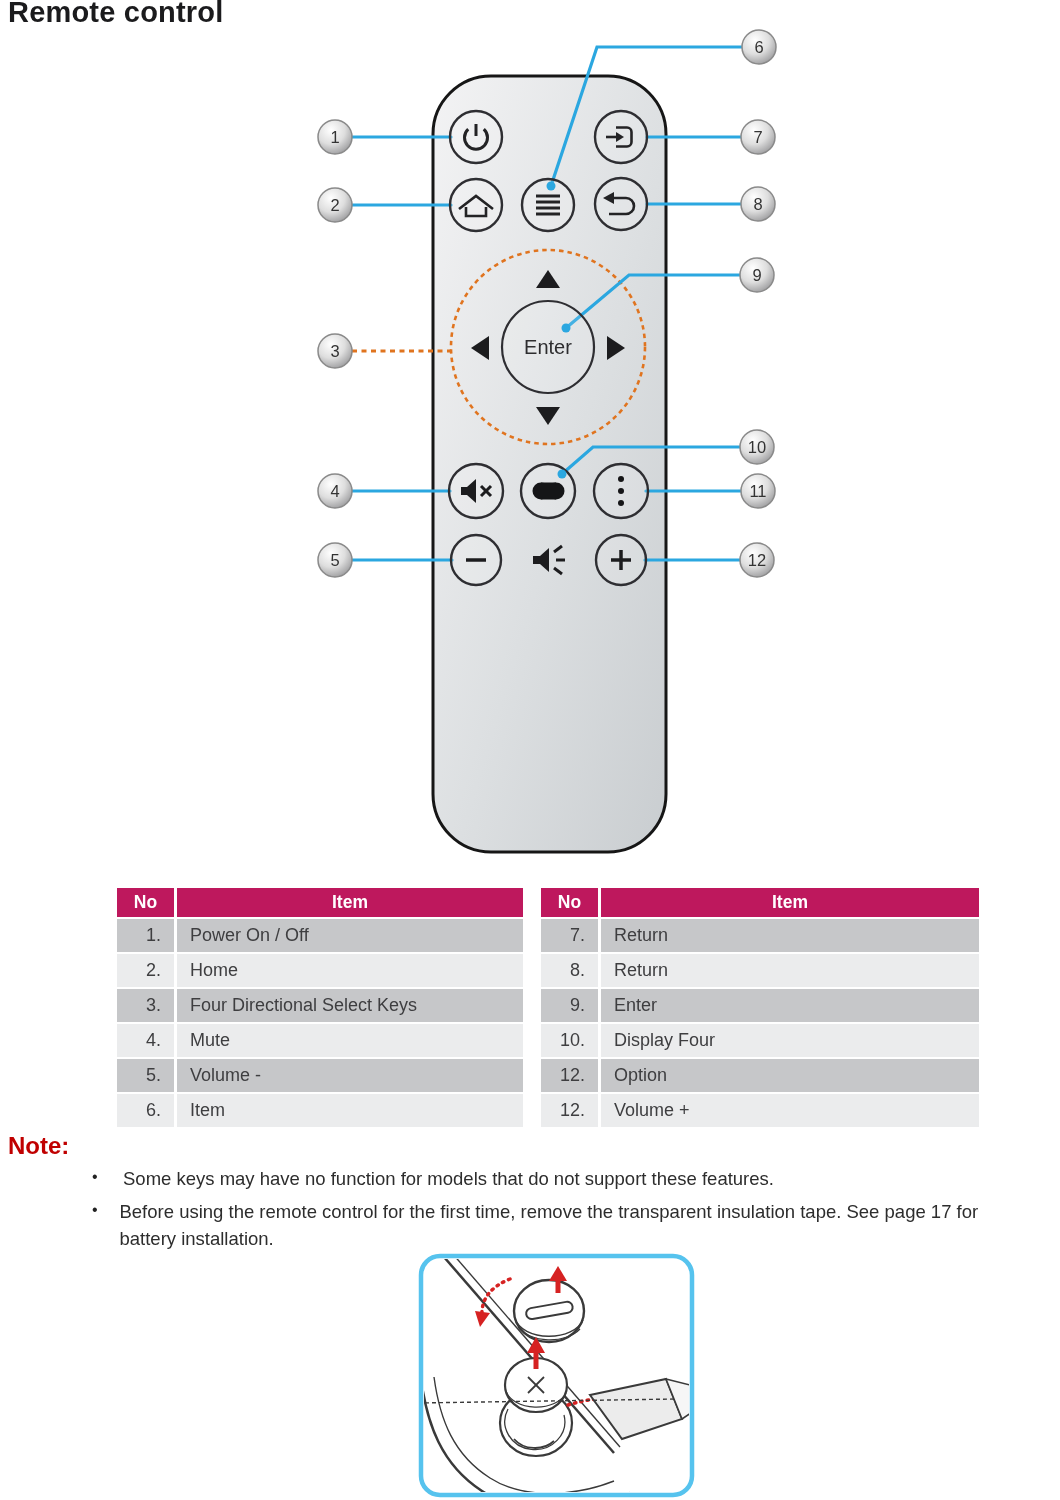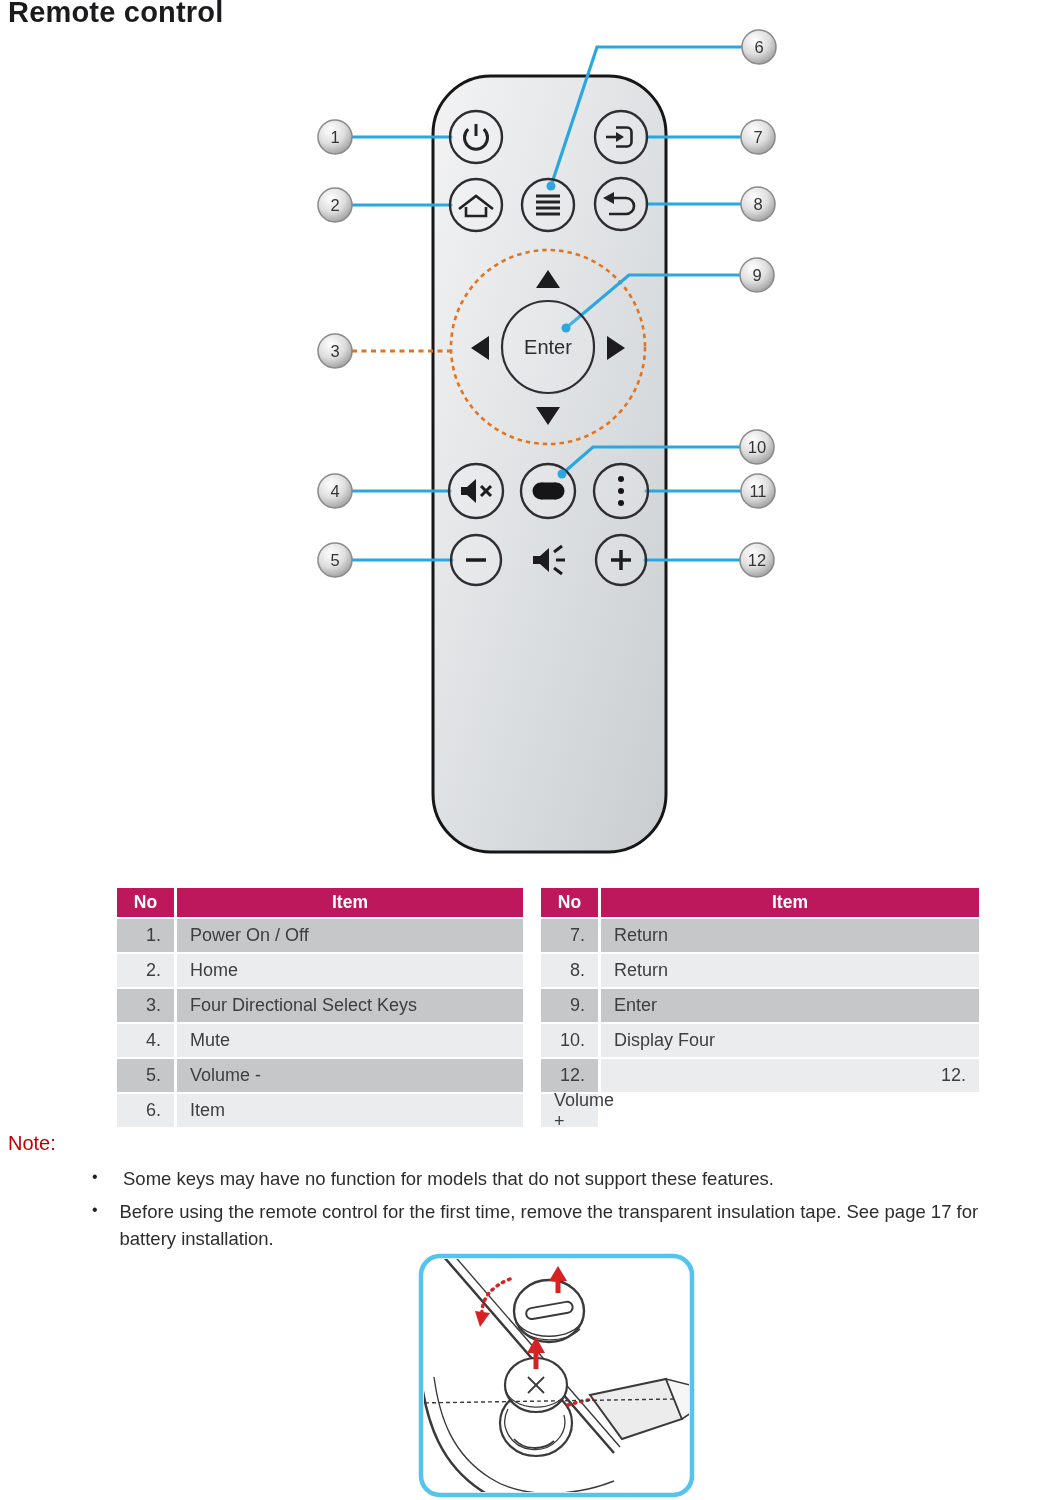--- a/index.html
+++ b/index.html
@@ -17,21 +17,21 @@
   .data-table.right{left:541px;width:438px;}
   .th{background:#be185d;color:#fff;font-weight:bold;font-size:17.5px;
       display:flex;align-items:center;justify-content:center;}
   .td{display:flex;align-items:center;font-size:18px;color:#3e3e40;}
   .td.no{justify-content:flex-end;padding-right:13px;}
   .td.item{padding-left:13px;}
   .row-dark{background:#c6c7c9;}
   .row-light{background:#ebeced;}
   
   .note-label{position:absolute;left:8px;top:1132px;color:#c00000;
-              font-weight:normal;font-size:20px;}
+              font-weight:bold;font-size:24px;}
   .note-bullets{position:absolute;left:92px;top:1166px;width:930px;}
   .bullet{display:flex;margin-bottom:7px;}
   .bullet .dot{width:31px;font-size:16px;color:#222;padding-top:2px;}
   .bullet .txt{font-size:18.5px;color:#2d2d2d;line-height:1.42;
                max-width:912px;}
   svg.battery{position:absolute;left:418px;top:1253px;}
 </style>
 </head>
 <body>
 
@@ -246,20 +246,21 @@
 
     <div class="td no row-dark">7.</div>
     <div class="td item row-dark">Return</div>
     <div class="td no row-light">8.</div>
     <div class="td item row-light">Return</div>
     <div class="td no row-dark">9.</div>
     <div class="td item row-dark">Enter</div>
     <div class="td no row-light">10.</div>
     <div class="td item row-light">Display Four</div>
     <div class="td no row-dark">12.</div>
+    <div class="td item row-dark">Option</div>
     <div class="td no row-light">12.</div>
     <div class="td item row-light">Volume +</div>
   </div>
 
   <div class="note-label">Note:</div>
   <div class="note-bullets">
     <div class="bullet">
       <span class="dot">•</span>
       <span class="txt">Some keys may have no function for models that do not support these features.</span>
     </div>

